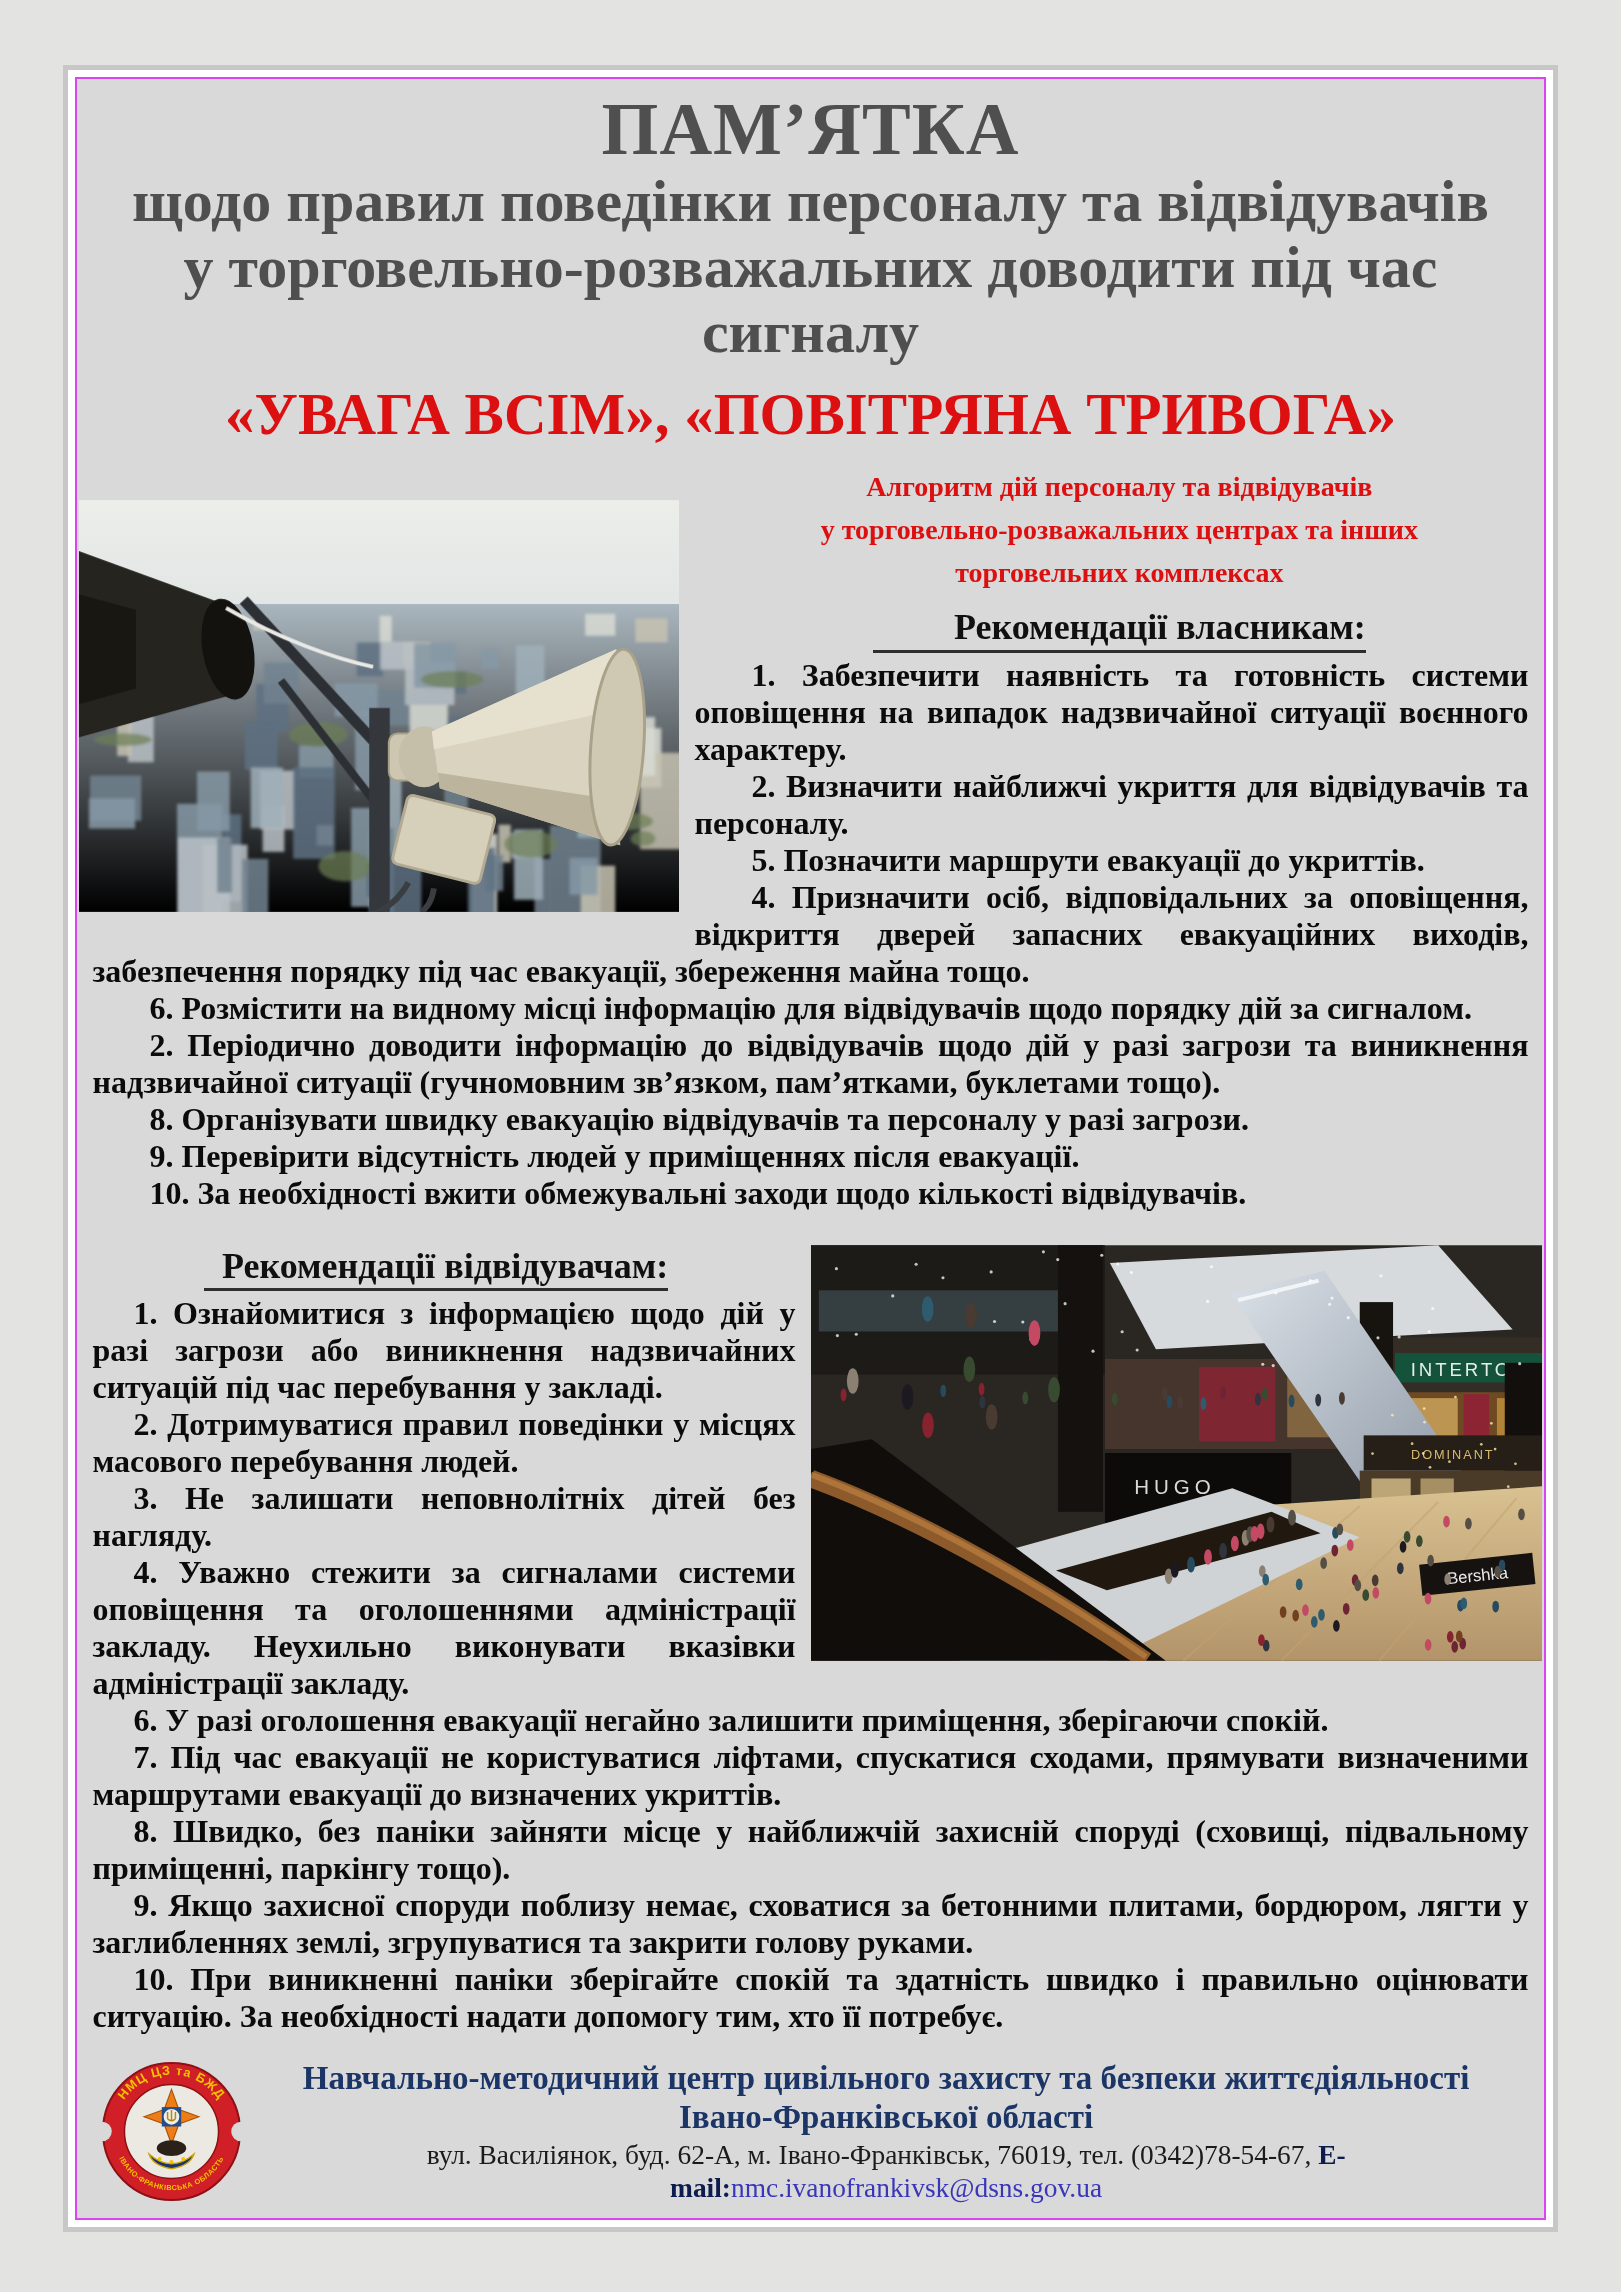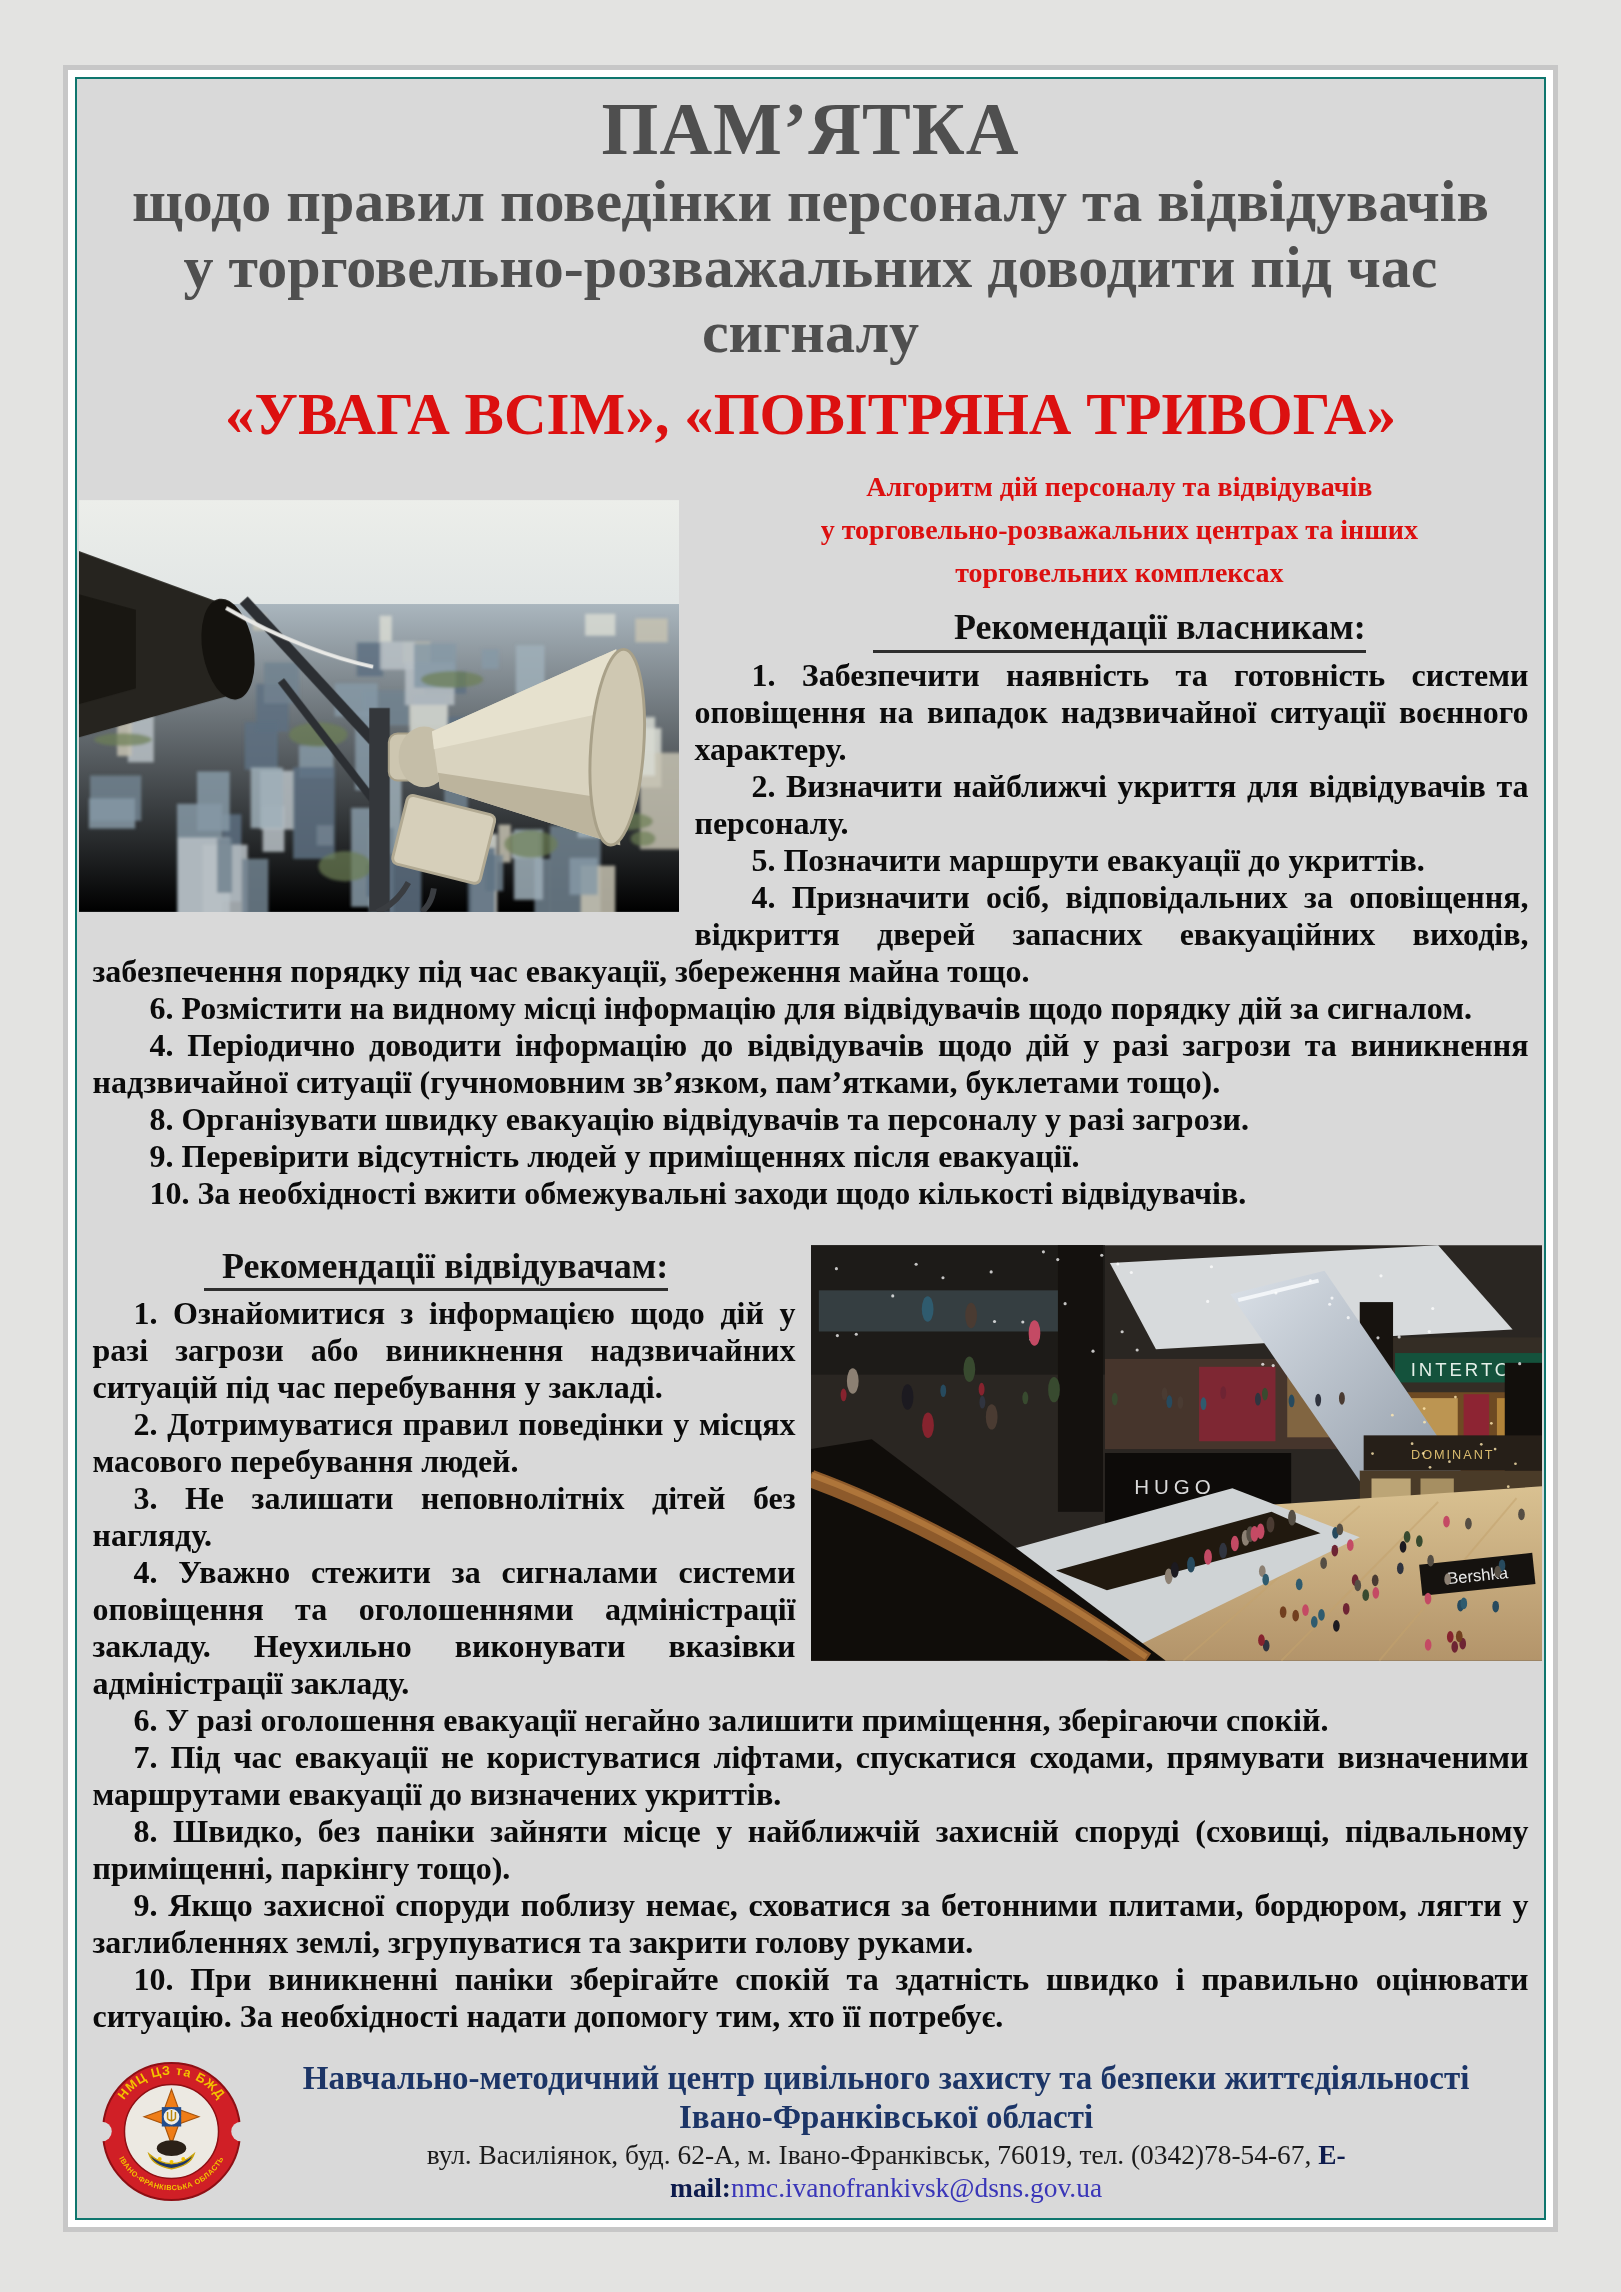--- a/index.html
+++ b/index.html
@@ -7,21 +7,21 @@
     --sheet:#d9d9d9; --ink:#0b0b0b;
   }
   html,body{margin:0;padding:0;}
   body{
     width:1621px;height:2293px;position:relative;overflow:hidden;
     background:#e3e3e1;
     font-family:"Liberation Serif", serif;
   }
   .frame1{position:absolute;left:63px;top:65px;right:63px;bottom:61px;background:#c7c7c7;}
   .frame2{position:absolute;inset:4.9px;background:#ffffff;}
-  .frame3{position:absolute;inset:6.9px;background:var(--sheet);border:2px solid #0f766e;overflow:hidden;}
+  .frame3{position:absolute;inset:6.9px;background:var(--sheet);border:2px solid #d946ef;overflow:hidden;}
 
   .header{ text-align:center;margin-top:13.7px;color:var(--title-gray);font-weight:bold;}
   .title{font-size:73px;line-height:1.05;letter-spacing:1px;}
   .sub{font-size:60px;line-height:1.09;}
   .alert{font-size:59px;line-height:1.12;color:var(--red);margin-top:16px;}
 
   .section{position:relative;}
   .secA{margin-top:17.6px;}
   .secB{margin-top:33px;}
 
@@ -215,21 +215,21 @@
 
             <p>2. Визначити найближчі укриття для відвідувачів та персоналу.</p>
 
             <p>5. Позначити маршрути евакуації до укриттів.</p>
 
             <p>4. Призначити осіб, відповідальних за оповіщення, відкриття дверей запасних евакуаційних виходів, забезпечення порядку під час евакуації, збереження майна тощо.</p>
 
 
             <p>6. Розмістити на видному місці інформацію для відвідувачів щодо порядку дій за сигналом.</p>
 
-            <p>4. Періодично доводити інформацію до відвідувачів щодо дій у разі загрози та виникнення надзвичайної ситуації (гучномовним зв’язком, пам’ятками, буклетами тощо).</p>
+            <p>2. Періодично доводити інформацію до відвідувачів щодо дій у разі загрози та виникнення надзвичайної ситуації (гучномовним зв’язком, пам’ятками, буклетами тощо).</p>
 
             <p>8. Організувати швидку евакуацію відвідувачів та персоналу у разі загрози.</p>
 
             <p>9. Перевірити відсутність людей у приміщеннях після евакуації.</p>
 
             <p>10. За необхідності вжити обмежувальні заходи щодо кількості відвідувачів.</p>
           </div>
       </div>
 
       <div class="section secB">

